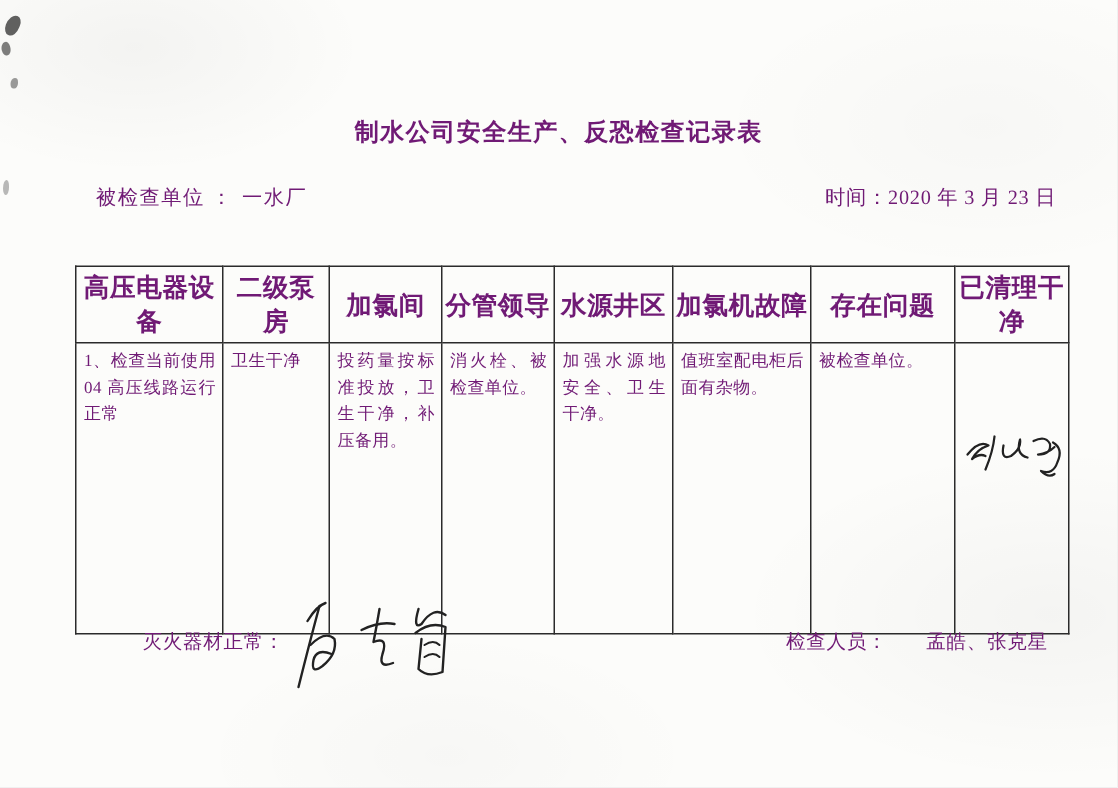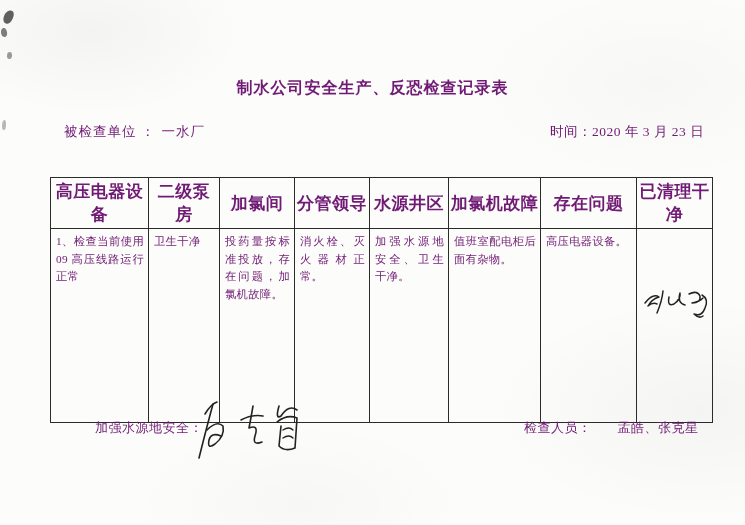--- a/index.html
+++ b/index.html
@@ -130,45 +130,45 @@
         <th>加氯间</th>
         <th>分管领导</th>
         <th>水源井区</th>
         <th>加氯机故障</th>
         <th>存在问题</th>
         <th>已清理干净</th>
       </tr>
     </thead>
     <tbody>
       <tr>
-        <td>1、检查当前使用 09 高压线路运行正常</td>
+        <td>1、检查当前使用 04 高压线路运行正常</td>
         <td>卫生干净</td>
-        <td>投药量按标准投放，存在问题，加氯机故障。</td>
-        <td>消火栓、灭火器材正常。</td>
+        <td>投药量按标准投放，卫生干净，补压备用。</td>
+        <td>消火栓、被检查单位。</td>
         <td>加强水源地安全、卫生干净。</td>
         <td>值班室配电柜后面有杂物。</td>
-        <td>高压电器设备。</td>
+        <td>被检查单位。</td>
         <td>
           <span></span>
           
           <svg class="sig-svg sig-leader" width="80" height="46" viewBox="0 0 80 46">
             <path d="M6,22 Q14,12 20,16 Q13,18 9,25 Q14,21 18,23" stroke-width="1.5"></path>
             <path d="M24,10 Q23,20 18,32" stroke-width="1.5"></path>
             <path d="M30,16 Q28,26 35,23 Q42,18 41,12 Q38,22 46,24" stroke-width="1.5"></path>
             <path d="M50,13 Q58,9 61,15 Q62,22 53,22 Q60,21 64,17" stroke-width="1.5"></path>
             <path d="M63,14 Q70,18 66,27 Q63,36 55,33 Q60,38 64,35" stroke-width="1.5"></path>
           </svg>
         </td>
       </tr>
     </tbody>
   </table>
 
   <div class="footer-row">
     <div class="footer-left">
-      <span>加强水源地安全：</span>
+      <span>灭火器材正常：</span>
     </div>
     <div class="footer-right">
       <span>检查人员：</span><span class="val">孟皓、张克星</span>
     </div>
   </div>
 
   <svg class="sig-svg sig-responsible" width="130" height="80" viewBox="0 0 130 80">
 
     <path d="M22,18 Q28,8 34,6" stroke-width="1.6"></path>
     <path d="M30,8 Q24,30 16,62" stroke-width="1.6"></path>

